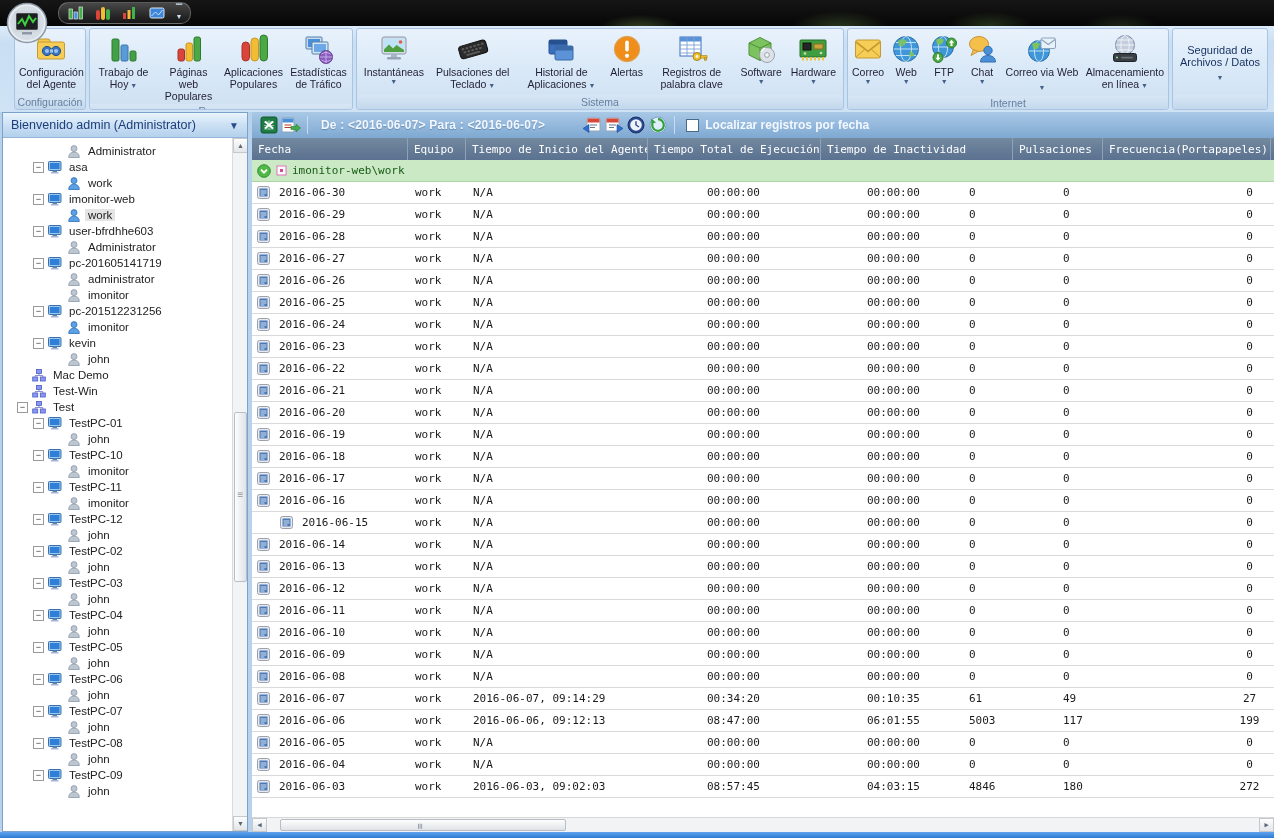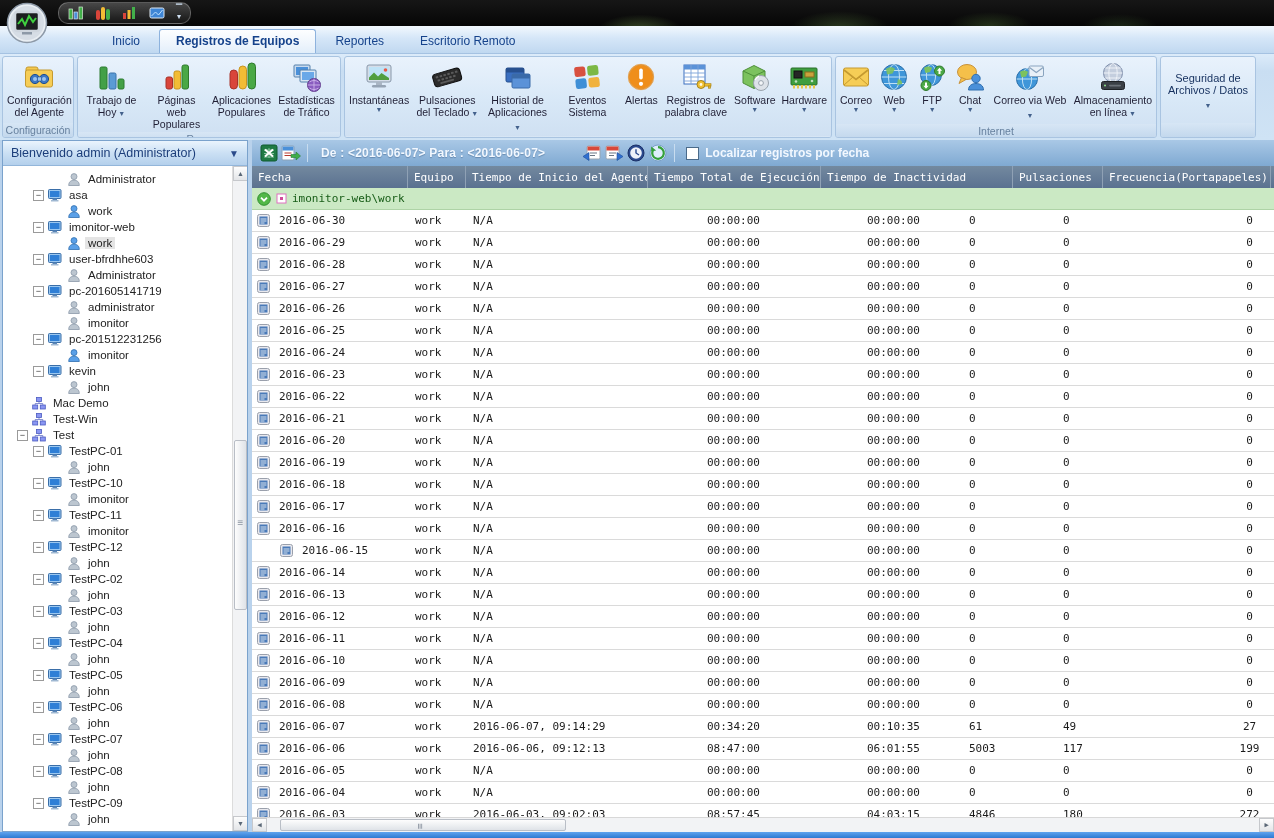--- a/index.html
+++ b/index.html
@@ -172,29 +172,23 @@
       <span class="fbtn">
         <svg width="16" height="16" viewBox="0 0 16 16">
             <rect x="1" y="3" width="14" height="10" rx="1.5" fill="#3f86d6" stroke="#dfe8f2" stroke-width="1"></rect>
             <path d="M2.5 11l4-4 3 3 4-5" stroke="#bfe0ff" fill="none"></path>
           </svg>
       </span>
       <span class="caret">▔<br>▾</span>
     </div>
   </div>
 
-  <div class="tabstrip">
-      <div class="tab">Inicio</div>
-      <div class="tab active">Registros de Equipos</div>
-      <div class="tab">Reportes</div>
-      <div class="tab">Escritorio Remoto</div>
-    </div>
 
   <div class="ribbon">
-      <div class="rgroup" style="width: 72px;">
+      <div class="rgroup" style="width: 72px; margin-left: 12px;">
         <div class="rbtns">
           <div class="rbtn">
             <span class="icon32">
               <svg viewBox="0 0 32 32">
                 <rect x="3" y="6" width="12" height="7" rx="2" fill="#f5c94e" stroke="#c59a30"></rect>
                 <rect x="2.5" y="9" width="27" height="17" rx="2" fill="#f6cd56" stroke="#c59a30"></rect>
                 <circle cx="12" cy="18" r="4.6" fill="#3b76c4" stroke="#1d4e8f"></circle>
                 <circle cx="21" cy="18" r="4.6" fill="#3b76c4" stroke="#1d4e8f"></circle>
                 <rect x="14.7" y="16" width="3.6" height="4" fill="#9cc4ee" stroke="#1d4e8f" stroke-width=".5"></rect>
                 <circle cx="12" cy="18" r="2" fill="#9cc4ee"></circle>
@@ -297,33 +291,20 @@
           <div class="rbtn">
             <span class="icon32">
               <svg viewBox="0 0 32 32">
                 <rect x="4" y="7" width="18" height="14" rx="1.5" fill="#3a6fc0" stroke="#27508f"></rect>
                 <rect x="4" y="7" width="18" height="4.5" fill="#27508f"></rect>
                 <rect x="10" y="13" width="18" height="14" rx="1.5" fill="#5b92d8" stroke="#3a6aa8"></rect>
                 <rect x="10" y="13" width="18" height="4.5" fill="#3a6aa8"></rect>
               </svg>
             </span>
             <div class="rlbl">Historial de Aplicaciones<span class="dd"> ▼</span></div>
-          </div>
-          <div class="rbtn">
-            <span class="icon32">
-              <svg viewBox="0 0 32 32">
-                <g transform="rotate(-6 16 16)">
-                  <rect x="4" y="5" width="11" height="10" rx="2.5" fill="#d8503f"></rect>
-                  <rect x="17" y="5" width="11" height="10" rx="2.5" fill="#7cb845"></rect>
-                  <rect x="4" y="17" width="11" height="10" rx="2.5" fill="#3f8fd6"></rect>
-                  <rect x="17" y="17" width="11" height="10" rx="2.5" fill="#f0b23e"></rect>
-                </g>
-              </svg>
-            </span>
-            <div class="rlbl">Eventos Sistema</div>
           </div>
           <div class="rbtn">
             <span class="icon32">
               <svg viewBox="0 0 32 32">
                 <circle cx="16" cy="16" r="12.5" fill="#ef8e1a" stroke="#b8650a"></circle>
                 <circle cx="16" cy="16" r="12.5" fill="none" stroke="#f7c077" stroke-width="1.5" opacity=".6"></circle>
                 <rect x="14.2" y="7.5" width="3.6" height="11" rx="1.8" fill="#fff"></rect>
                 <circle cx="16" cy="22.8" r="2.1" fill="#fff"></circle>
               </svg>
             </span>

